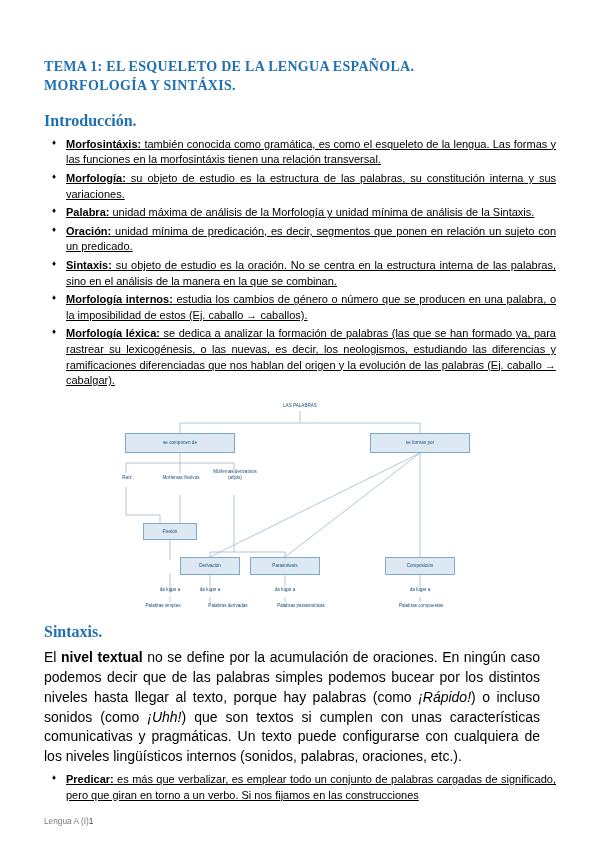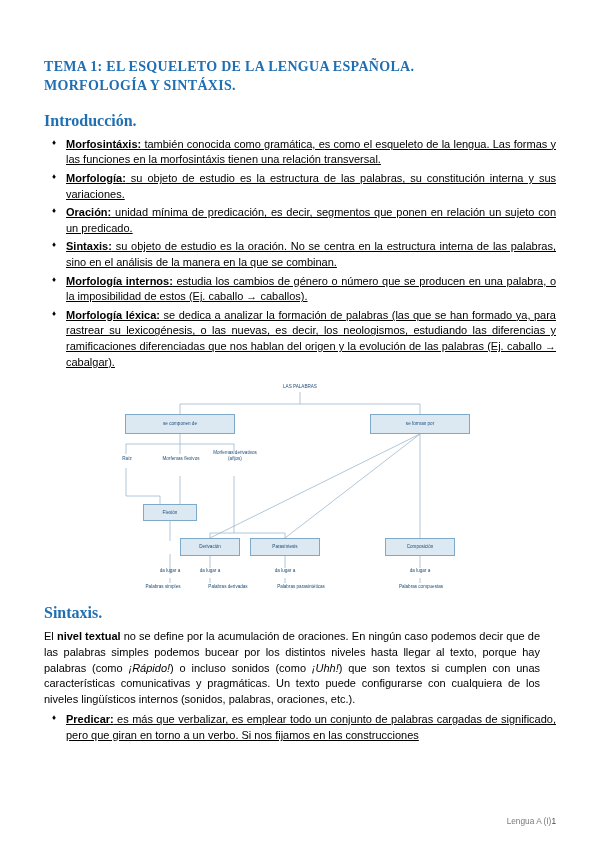--- a/index.html
+++ b/index.html
@@ -34,21 +34,21 @@
   }
   h1.doc-title .l2 { display: block; }
   h2.section {
     font-family: "Liberation Serif", serif;
     font-size: 16px;
     font-weight: bold;
     color: #1f6fb2;
     margin: 14px 0 7px 0;
   }
   .para {
-    font-size: 11px;
+    font-size: 14px;
     line-height: 1.42;
     text-align: justify;
     margin: 0 16px 5px 0;
   }
   ul.bullets {
     list-style: none;
     margin: 0;
     padding: 0;
   }
   ul.bullets > li {
@@ -105,41 +105,42 @@
     height: 212px;
     overflow: visible;
   }
 
   .footer {
     position: absolute;
     left: 44px;
     right: 44px;
     bottom: 22px;
     display: flex;
-    justify-content: flex-end;
+    justify-content: flex-start;
     font-size: 8.3px;
     color: #7a7a7a;
   }
   .footer .pageno { color: #4a4a4a; }
 </style>
 </head>
 <body>
 
 <div class="page">
 
   <h1 class="doc-title">
     <span>TEMA 1: EL ESQUELETO DE LA LENGUA ESPAÑOLA.</span>
     <span class="l2">MORFOLOGÍA Y SINTÁXIS.</span>
   </h1>
 
   <h2 class="section">Introducción.</h2>
 
   <ul class="bullets">
     <li><span class="term">Morfosintáxis:</span><span> también conocida como gramática, es como el esqueleto de la lengua. Las formas y las funciones en la morfosintáxis tienen una relación transversal.</span></li>
     <li><span class="term">Morfología:</span><span> su objeto de estudio es la estructura de las palabras, su constitución interna y sus variaciones.</span></li>
+    <li><span class="term">Palabra:</span><span> unidad máxima de análisis de la Morfología y unidad mínima de análisis de la Sintaxis.</span></li>
     <li><span class="term">Oración:</span><span> unidad mínima de predicación, es decir, segmentos que ponen en relación un sujeto con un predicado.</span></li>
     <li><span class="term">Sintaxis:</span><span> su objeto de estudio es la oración. No se centra en la estructura interna de las palabras, sino en el análisis de la manera en la que se combinan.</span></li>
   </ul>
 
 
   <ul class="bullets">
     <li><span class="term">Morfología internos:</span><span> estudia los cambios de género o número que se producen en una palabra, o la imposibilidad de estos (Ej. caballo → caballos).</span></li>
     <li><span class="term">Morfología léxica:</span><span> se dedica a analizar la formación de palabras (las que se han formado ya, para rastrear su lexicogénesis, o las nuevas, es decir, los neologismos, estudiando las diferencias y ramificaciones diferenciadas que nos hablan del origen y la evolución de las palabras (Ej. caballo → cabalgar).</span></li>
   </ul>
 

